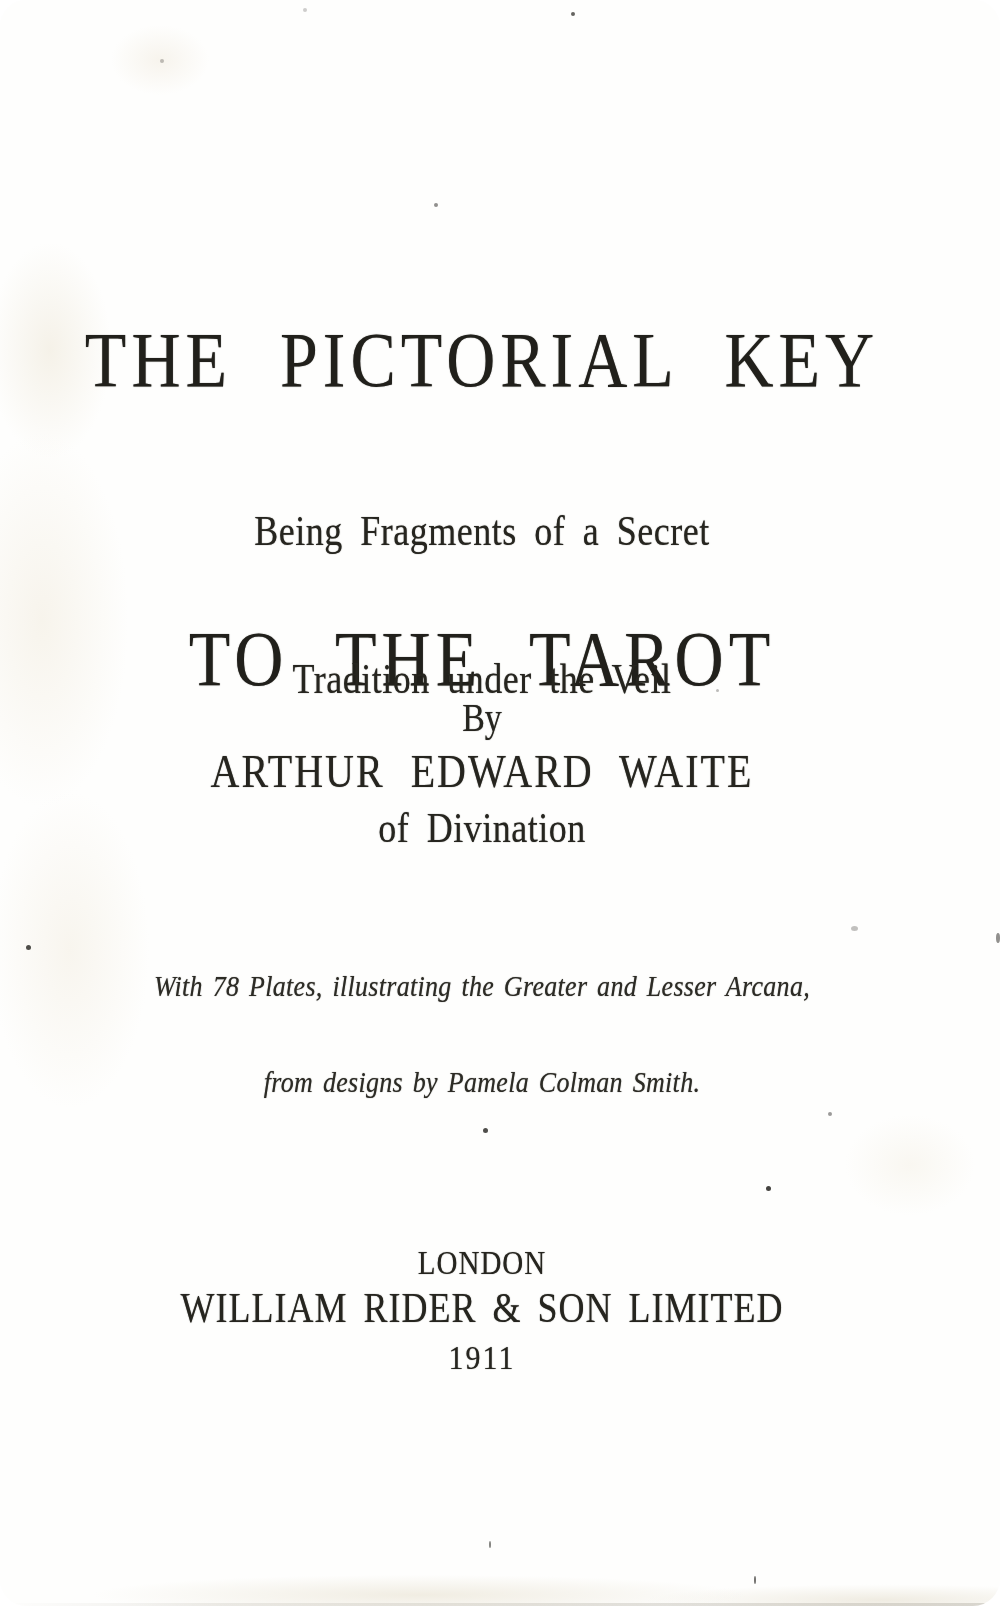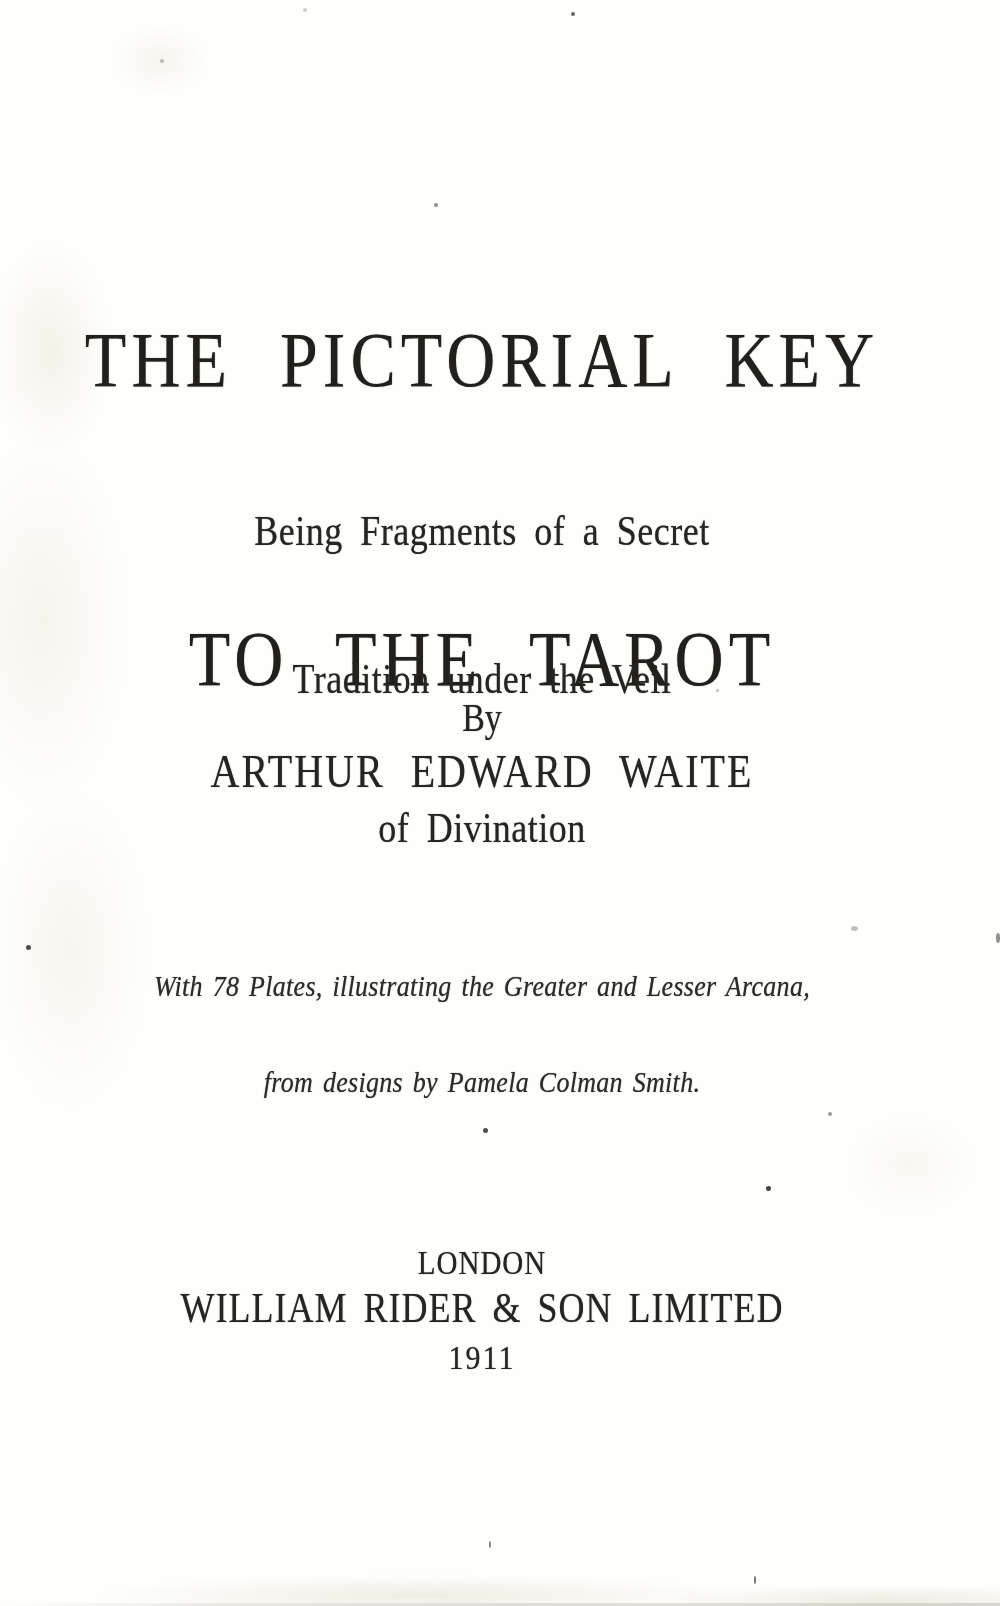--- a/index.html
+++ b/index.html
@@ -15,20 +15,21 @@
     font-family: "Liberation Serif", serif;
     background:
       radial-gradient(ellipse 70px 50px at 160px 60px, rgba(246,242,234,0.85), rgba(246,242,234,0) 70%),
       radial-gradient(ellipse 85px 150px at 50px 350px, rgba(244,240,230,0.9), rgba(244,240,230,0) 72%),
       radial-gradient(ellipse 120px 260px at 42px 620px, rgba(246,242,233,0.85), rgba(246,242,233,0) 72%),
       radial-gradient(ellipse 110px 220px at 70px 950px, rgba(246,242,233,0.75), rgba(246,242,233,0) 72%),
       radial-gradient(ellipse 90px 70px at 910px 1165px, rgba(247,244,236,0.7), rgba(247,244,236,0) 72%),
       radial-gradient(ellipse 420px 26px at 420px 1595px, rgba(240,236,225,0.95), rgba(240,236,225,0) 78%),
       radial-gradient(ellipse 300px 20px at 880px 1600px, rgba(238,234,223,0.9), rgba(238,234,223,0) 78%),
       #fefefd;
+    border-radius: 27px;
   }
   .textline {
     position: absolute;
     left: 0;
     width: 964px;
     text-align: center;
     color: #26251f;
     text-shadow: 0 0 1px rgba(38, 37, 31, 0.65);
     transform: scaleY(1.15);
     transform-origin: 50% 0;

